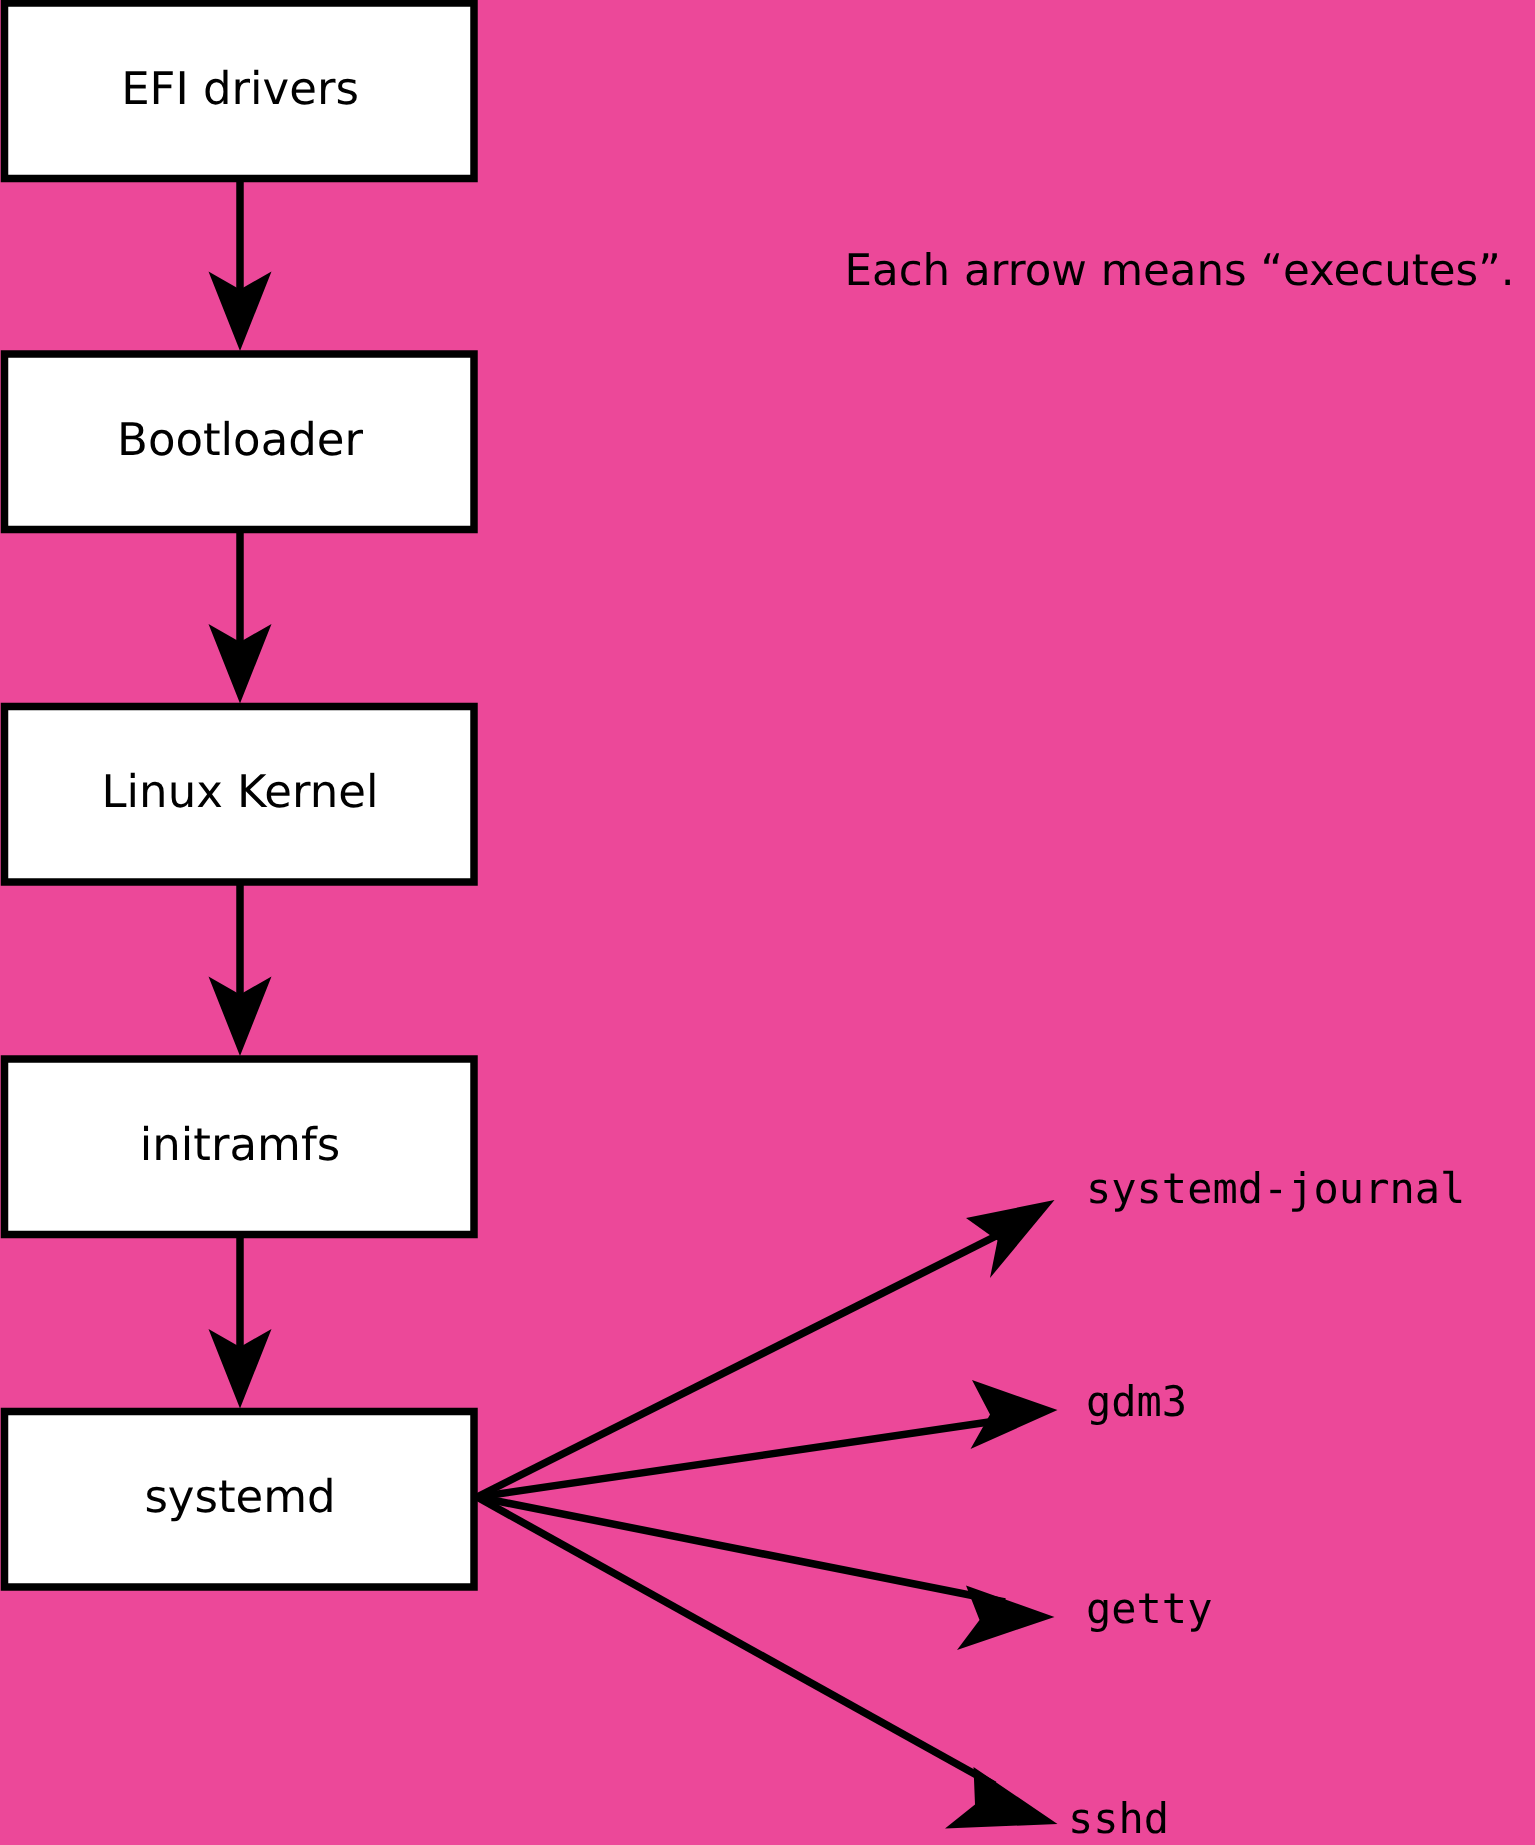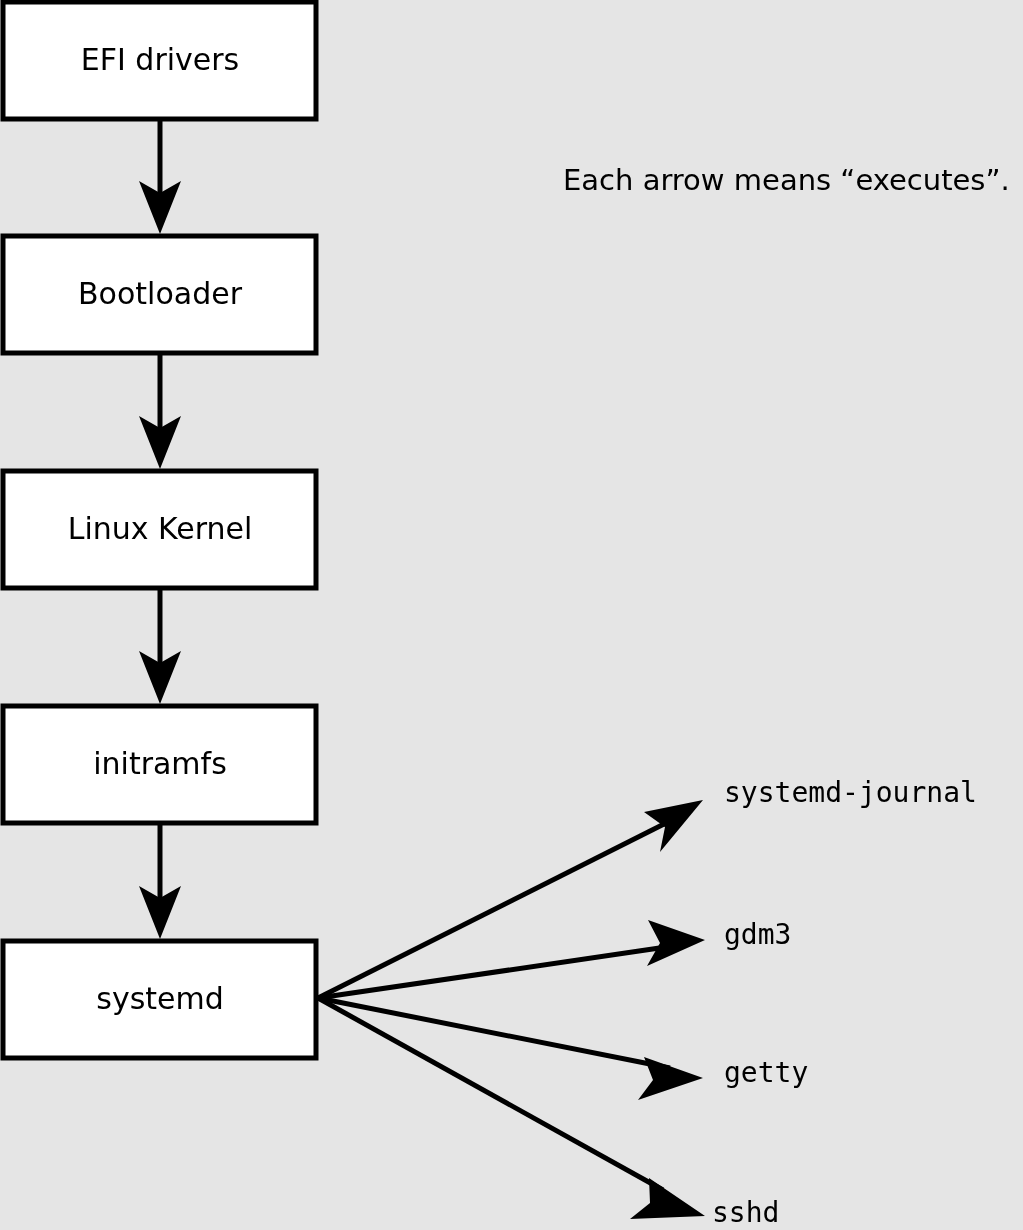--- a/index.html
+++ b/index.html
@@ -4,21 +4,21 @@
 <style>
   html, body {
     margin: 0;
     padding: 0;
     background: #ffffff;
   }
   #canvas {
     position: relative;
     width: 1023px;
     height: 1230px;
-    background: #e5e5e5;
+    background: #ec4899;
     overflow: hidden;
     font-family: "DejaVu Sans", "Liberation Sans", sans-serif;
   }
   svg#diagram {
     position: absolute;
     left: 0;
     top: 0;
     width: 1023px;
     height: 1230px;
     display: block;

